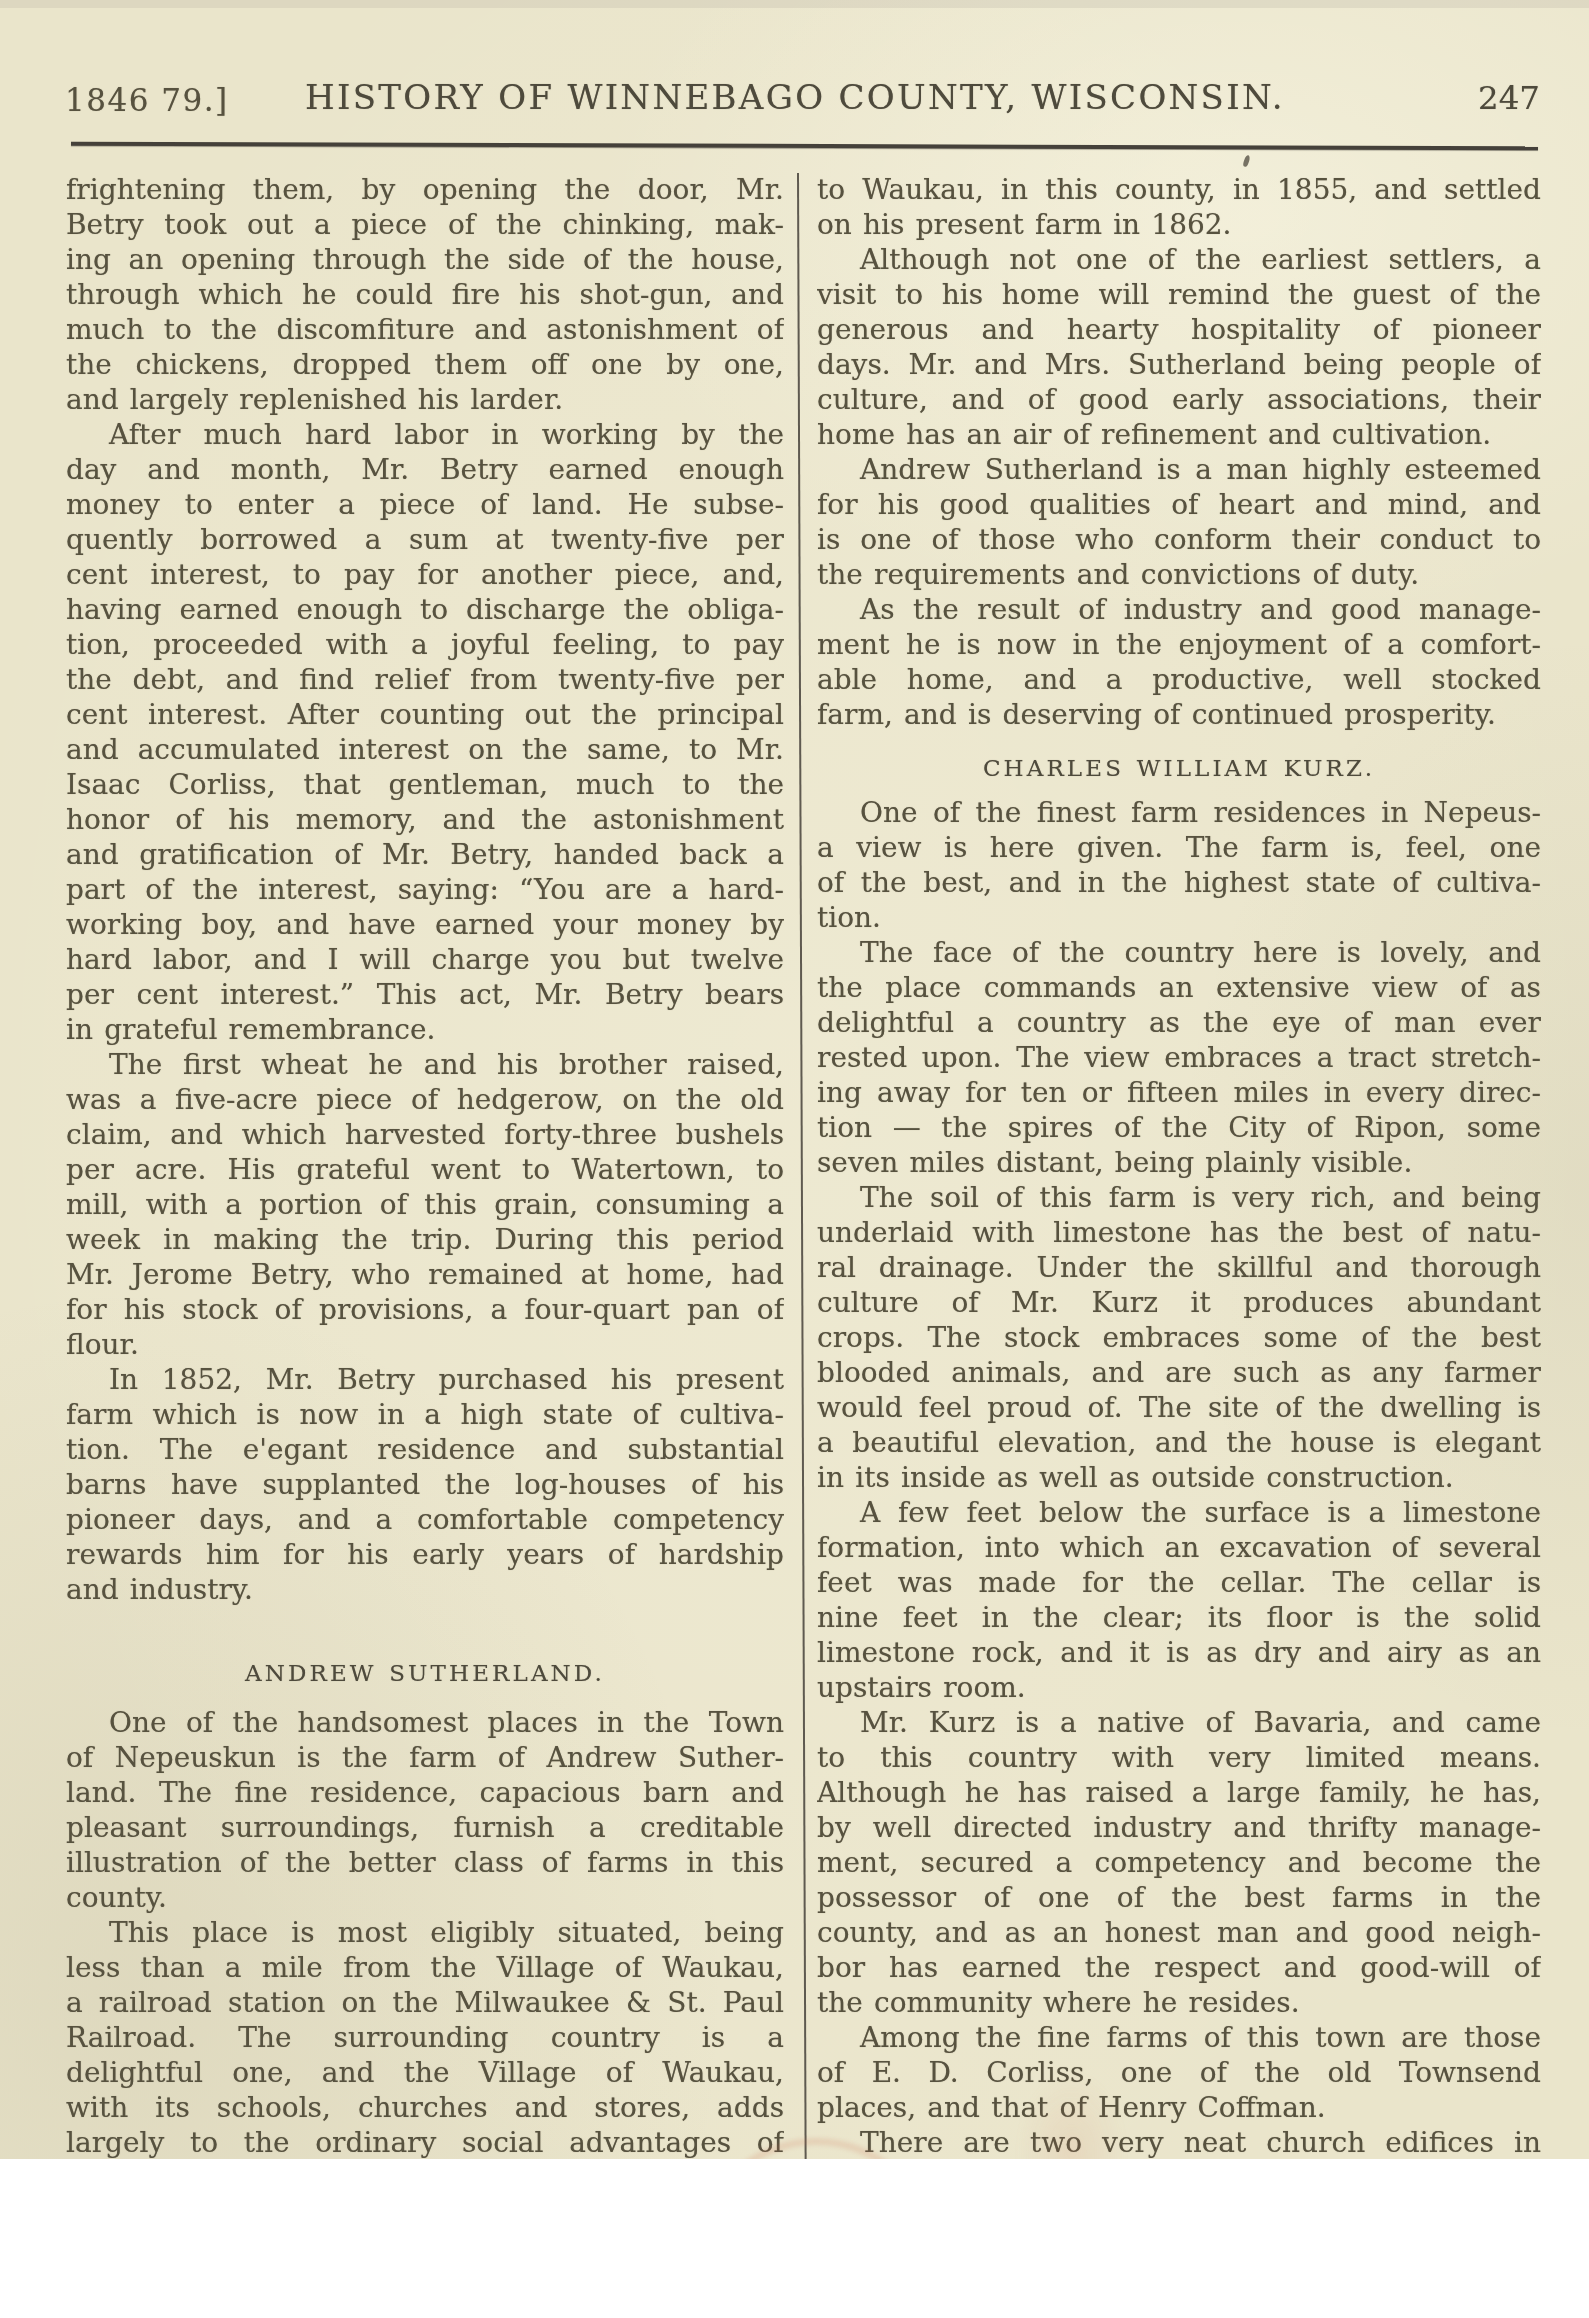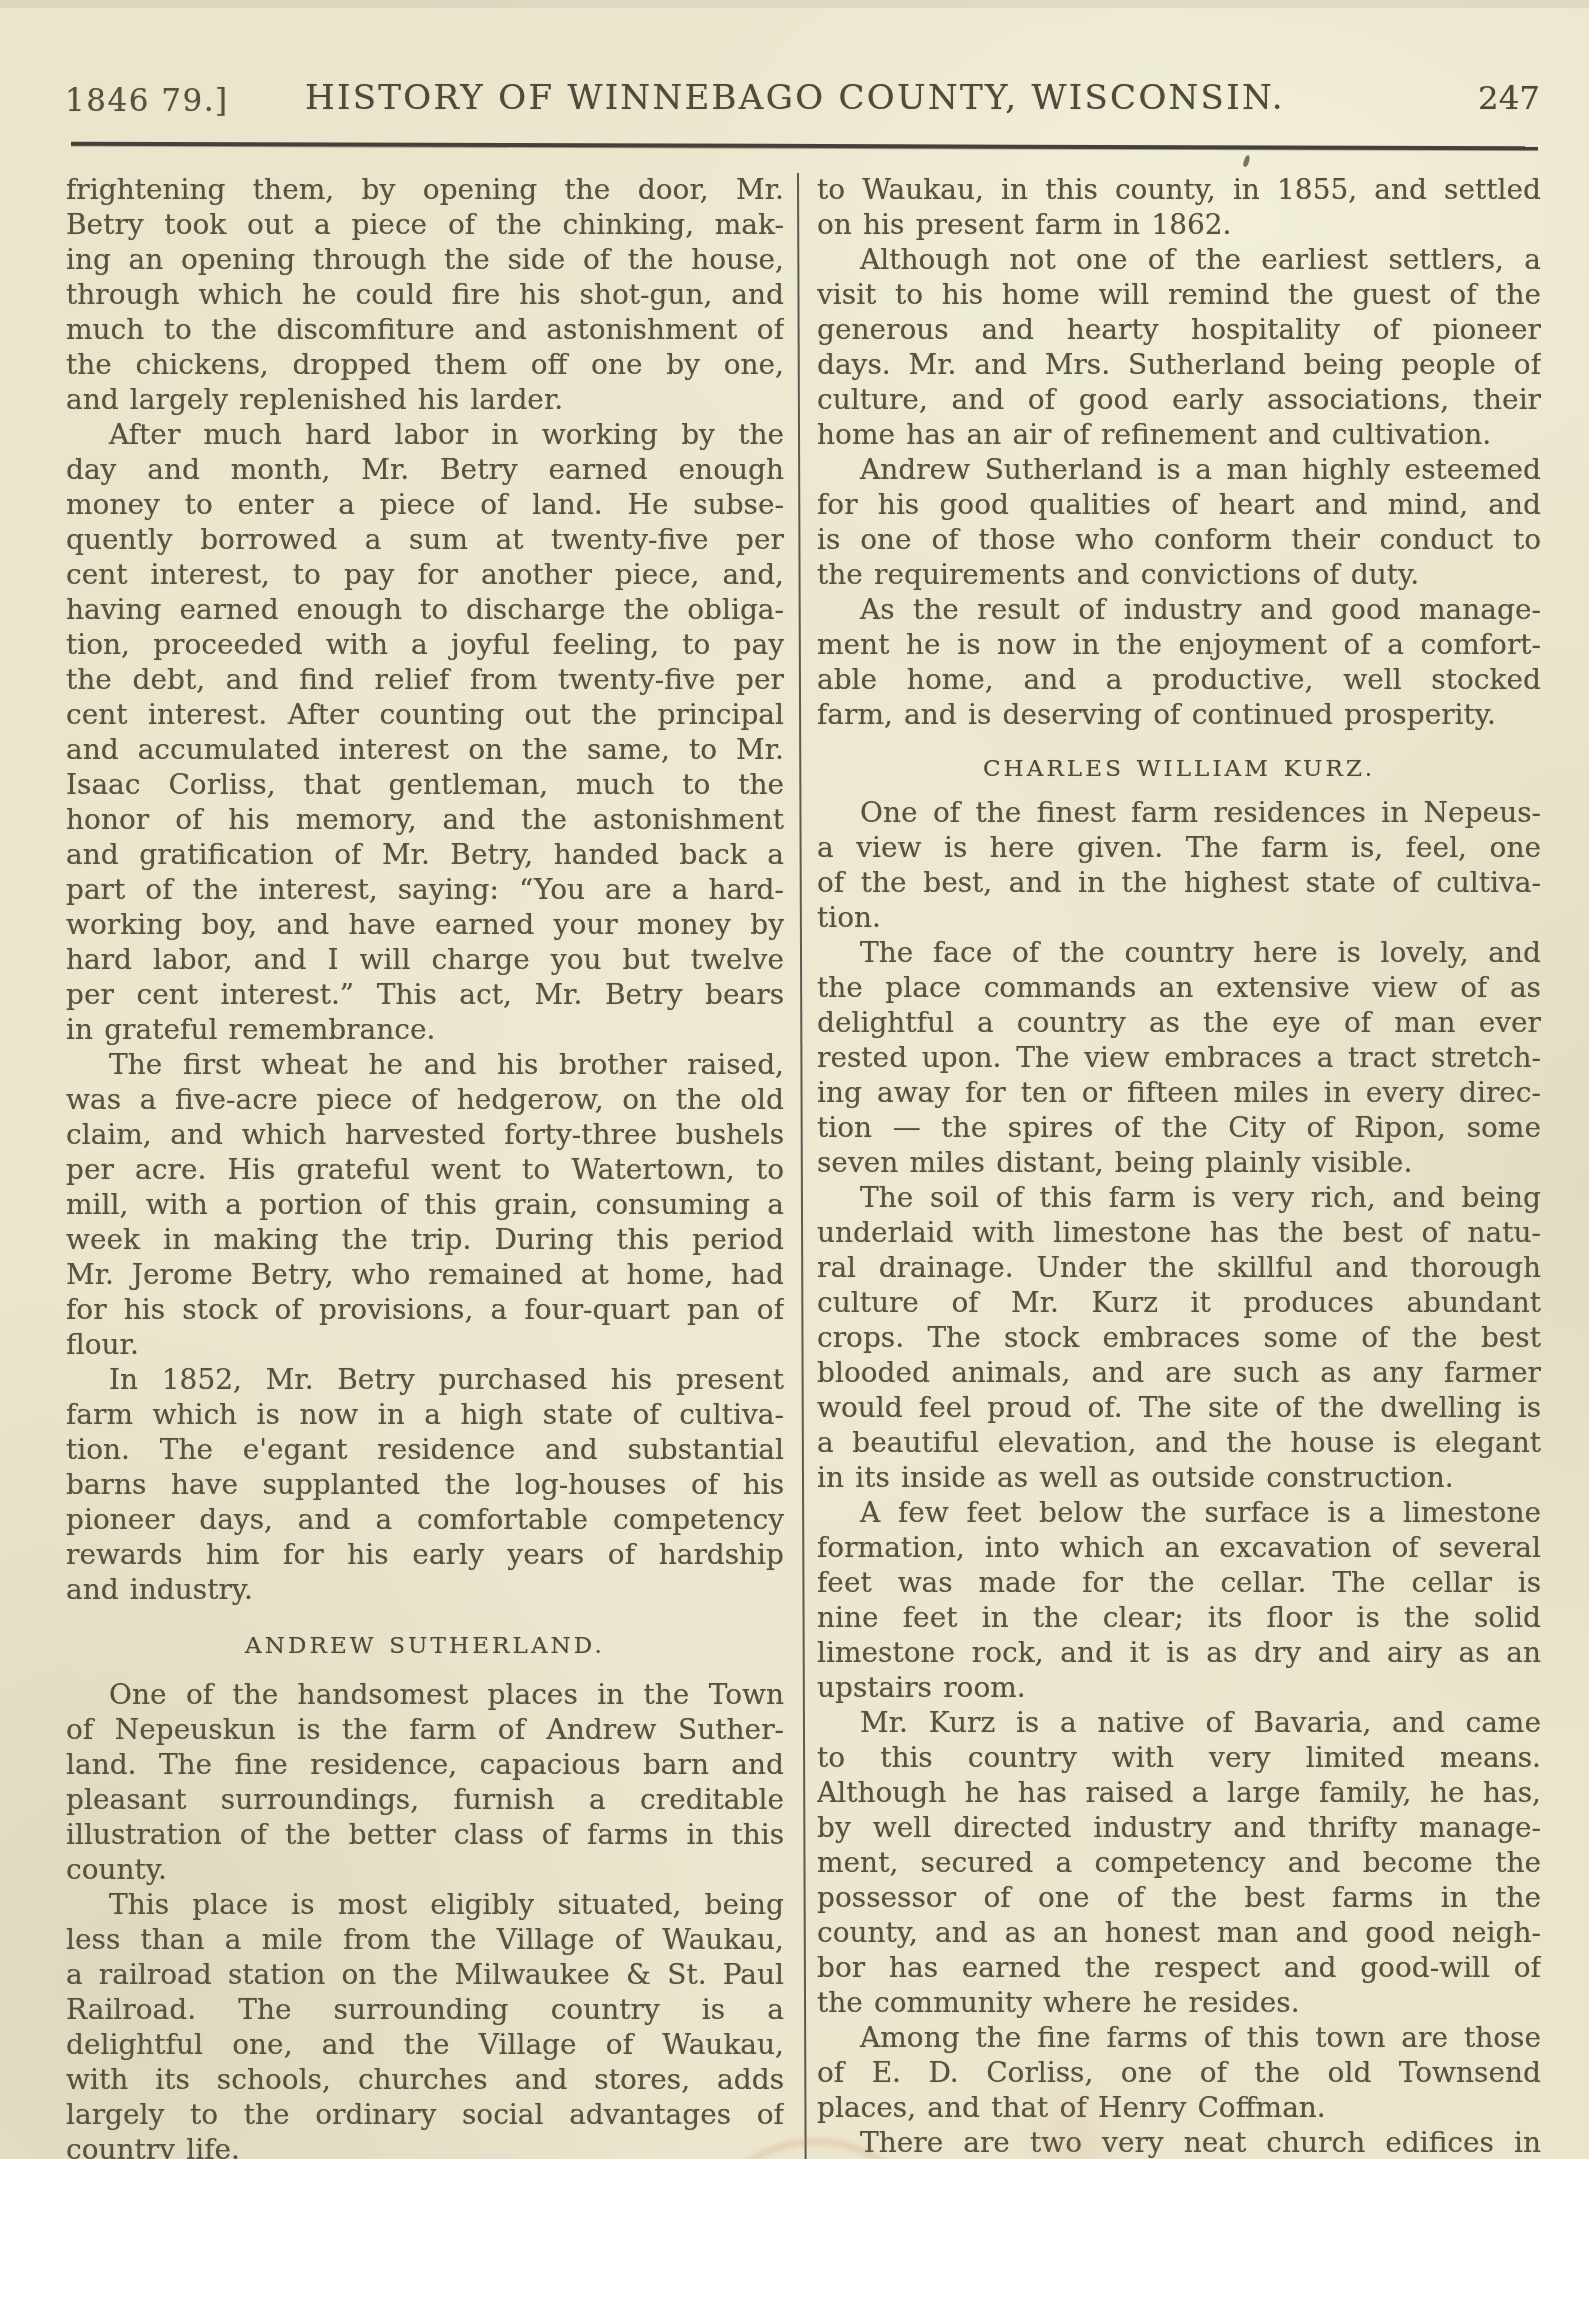--- a/index.html
+++ b/index.html
@@ -70,21 +70,21 @@
     height:35px;overflow:hidden;white-space:nowrap;
   }
   .line{white-space:normal;}
   .line.last{text-align-last:left;}
   .line.indent{text-indent:43px;}
   .heading{
     text-align:center;font-size:23px;letter-spacing:3.1px;
     color:var(--ink-dark,#4e4a3c);
     height:35px;overflow:hidden;
   }
-  .col.left .heading{margin-top:21px;margin-bottom:14px;}
+  .col.left .heading{margin-top:49px;margin-bottom:14px;}
   .col.right .heading{margin-top:18.6px;margin-bottom:9.3px;}
   
   .stain-ring{
     position:absolute;left:693px;top:2138px;width:232px;height:232px;
     border:7px solid rgba(199,108,80,.17);
     border-radius:50%;
     filter:blur(2.3px);
   }
   .stain-patch{
     position:absolute;left:998px;top:2043px;width:147px;height:217px;

